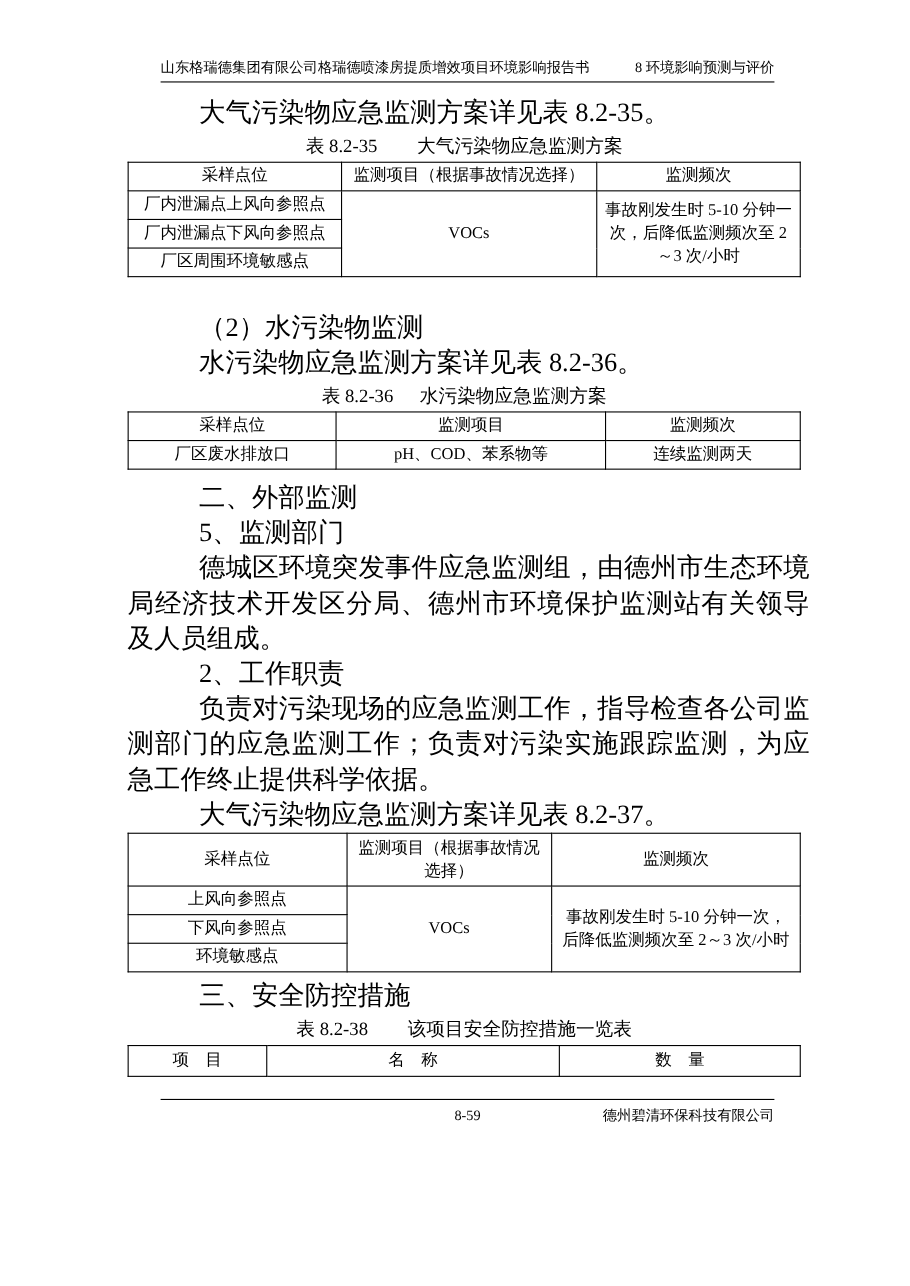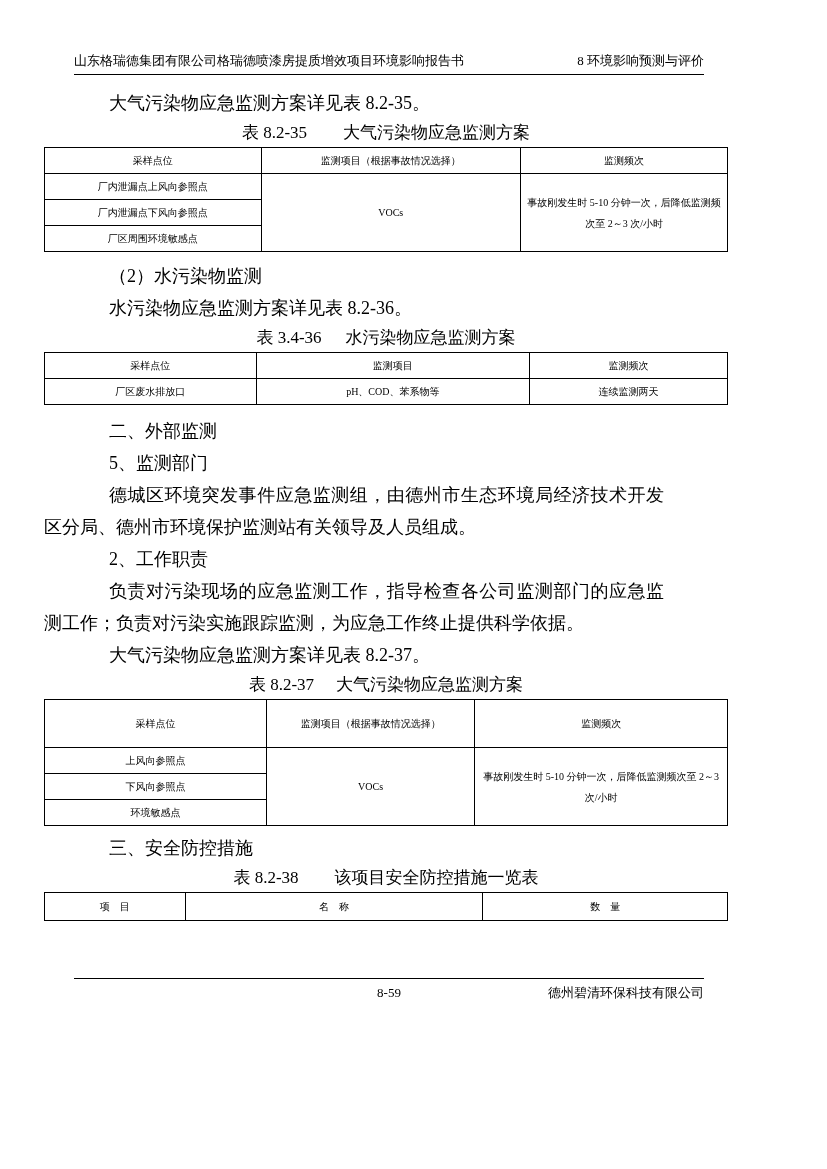--- a/index.html
+++ b/index.html
@@ -4,74 +4,74 @@
 <style>
   * { margin: 0; padding: 0; box-sizing: border-box; }
   html, body { background: #ffffff; }
   body { width: 827px; height: 1169px; overflow: hidden; }
   .page {
     position: relative;
     width: 827px; height: 1169px;
     background: #fff;
     color: #000;
     font-family: "Liberation Serif", "DejaVu Serif", serif;
-    padding: 52px 99px 0 44px;
+    padding: 52px 99px 0 116px;
   }
   
   .page-header {
     display: flex; justify-content: space-between; align-items: flex-end;
     margin: 0 24px 0 30px;
     border-bottom: 1.5px solid #000;
     padding-bottom: 4px;
     font-size: 13px; line-height: 18px;
     white-space: nowrap;
   }
   
   .para {
-    font-size: 18px; line-height: 32px;
+    font-size: 24px; line-height: 32px;
     width: 620px;
     text-align: justify;
     text-indent: 65px;
   }
   .mt12 { margin-top: 12px; }
-  .mt18 { margin-top: 8px; }
+  .mt18 { margin-top: 30px; }
   .mt10 { margin-top: 10px; }
   .mt6  { margin-top: 6px; }
   
   .caption {
     font-size: 17px; font-weight: normal; line-height: 28px;
     text-align: center; width: 100%;
   }
   .caption .cap-title { margin-left: 36px; }
   .caption.g36 .cap-title { margin-left: 24px; }
   .caption.g37 .cap-title { margin-left: 22px; }
   .caption.g38 .cap-title { }
   
   table.doc-table {
     width: 100%;
     border-collapse: collapse;
     table-layout: fixed;
-    font-size: 10px;
+    font-size: 15px;
   }
   table.doc-table td {
     border: 1px solid #000;
     text-align: center;
     vertical-align: middle;
     padding: 2px 6px;
     line-height: 21px;
   }
   table.t35 tr, table.t36 tr { height: 25px; }
   table.t37 tr.hdr { height: 48px; }
   table.t37 tr.row { height: 25px; }
   table.t38 tr.hdr { height: 28px; }
   table.t38 tr.row { height: 54px; }
   table.t38 td.name-cell { line-height: 23px; }
   
   .page-footer {
-    margin: 57px 24px 0 30px;
+    margin: 20px 24px 0 30px;
     border-top: 1.5px solid #000;
     position: relative;
     padding-top: 5px;
     font-size: 13px; line-height: 18px;
     height: 28px;
   }
   .page-num {
     position: absolute; left: 50%; transform: translateX(-50%);
   }
   .footer-company { position: absolute; right: 0; }
@@ -114,21 +114,21 @@
       <tr>
           <td>厂区周围环境敏感点</td>
         </tr>
     </tbody>
   </table>
 
   <p class="para mt18">（2）水污染物监测</p>
   <p class="para">水污染物应急监测方案详见表 8.2-36。</p>
 
   <div class="caption g36">
-    <span class="cap-label">表 3.4-36</span><span class="cap-title">水污染物应急监测方案</span>
+    <span class="cap-label">表 8.2-36</span><span class="cap-title">水污染物应急监测方案</span>
   </div>
   <table class="doc-table t36">
     <colgroup>
         <col style="width:31%">
         <col style="width:40%">
         <col style="width:29%">
       </colgroup>
     <tbody>
       <tr>
         <td>采样点位</td>
@@ -143,23 +143,20 @@
     </tbody>
   </table>
 
   <p class="para mt10">二、外部监测</p>
   <p class="para">5、监测部门</p>
   <p class="para">德城区环境突发事件应急监测组，由德州市生态环境局经济技术开发区分局、德州市环境保护监测站有关领导及人员组成。</p>
   <p class="para">2、工作职责</p>
   <p class="para">负责对污染现场的应急监测工作，指导检查各公司监测部门的应急监测工作；负责对污染实施跟踪监测，为应急工作终止提供科学依据。</p>
   <p class="para">大气污染物应急监测方案详见表 8.2-37。</p>
 
-  <div class="caption g37">
-    <span class="cap-label">表 8.2-37</span><span class="cap-title">大气污染物应急监测方案</span>
-  </div>
   <table class="doc-table t37">
     <colgroup>
         <col style="width:32.5%">
         <col style="width:30.5%">
         <col style="width:37%">
       </colgroup>
     <tbody>
       <tr class="hdr">
         <td>采样点位</td>
         <td>监测项目（根据事故情况选择）</td>

